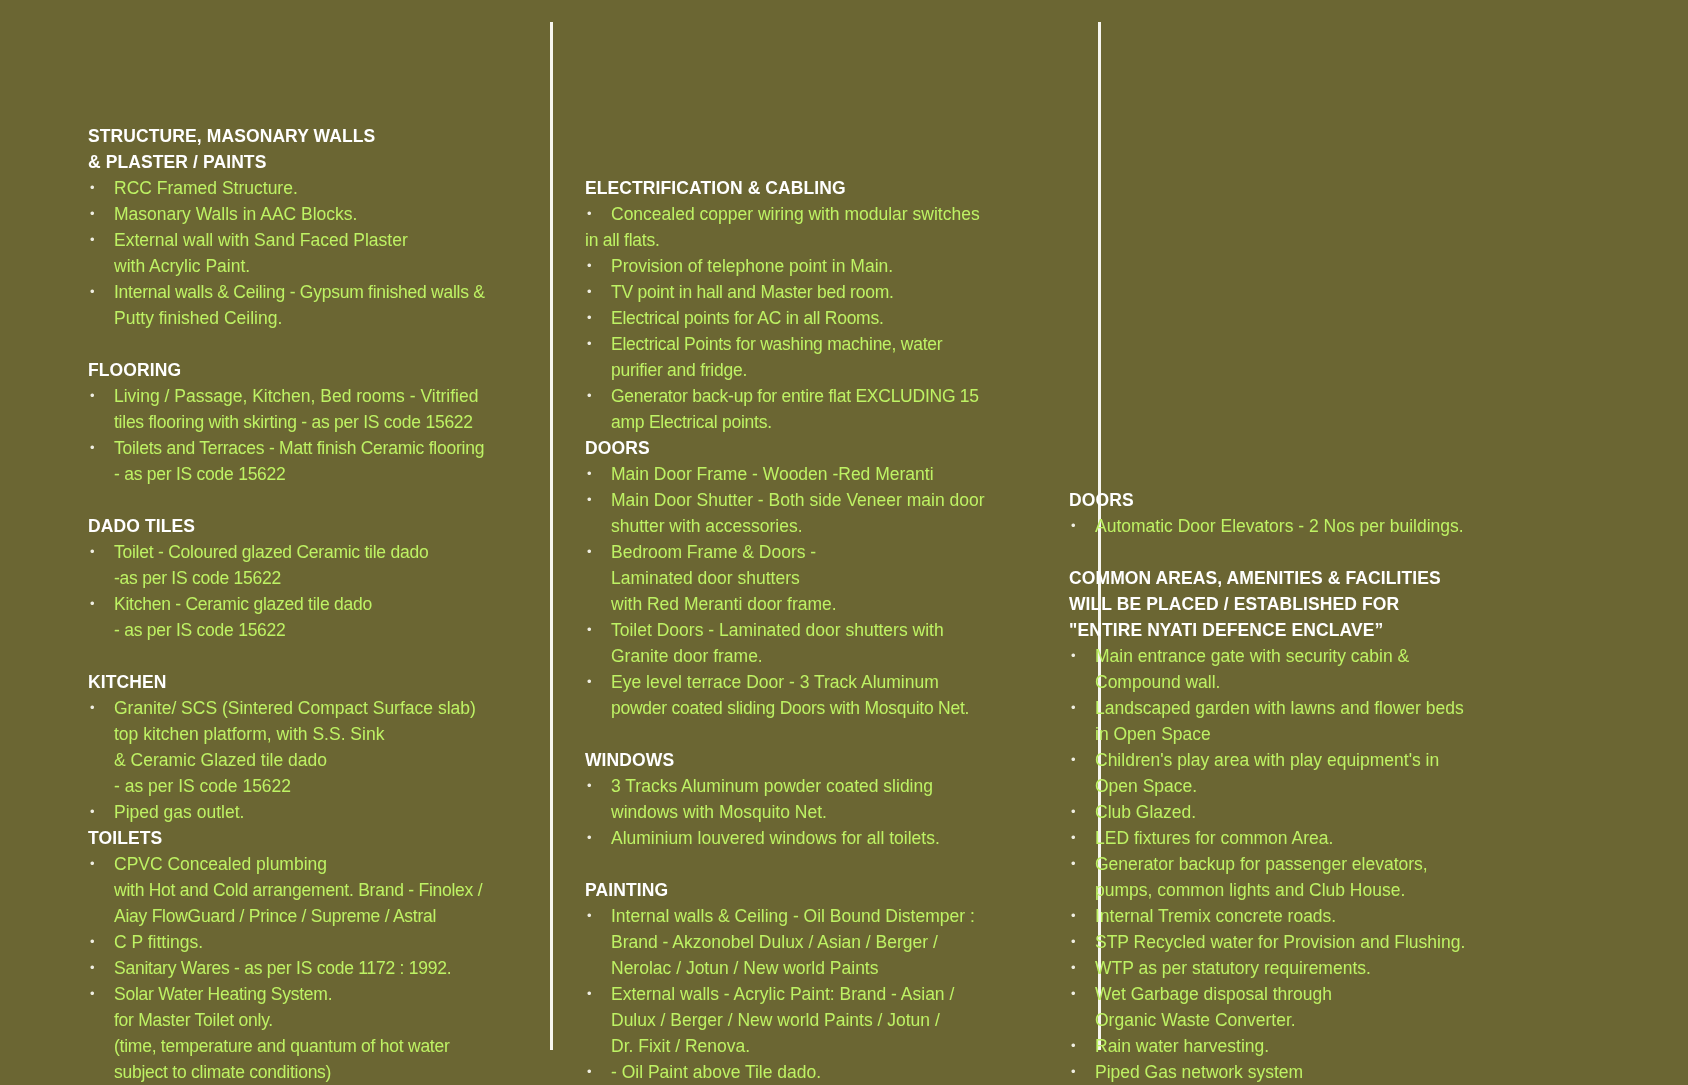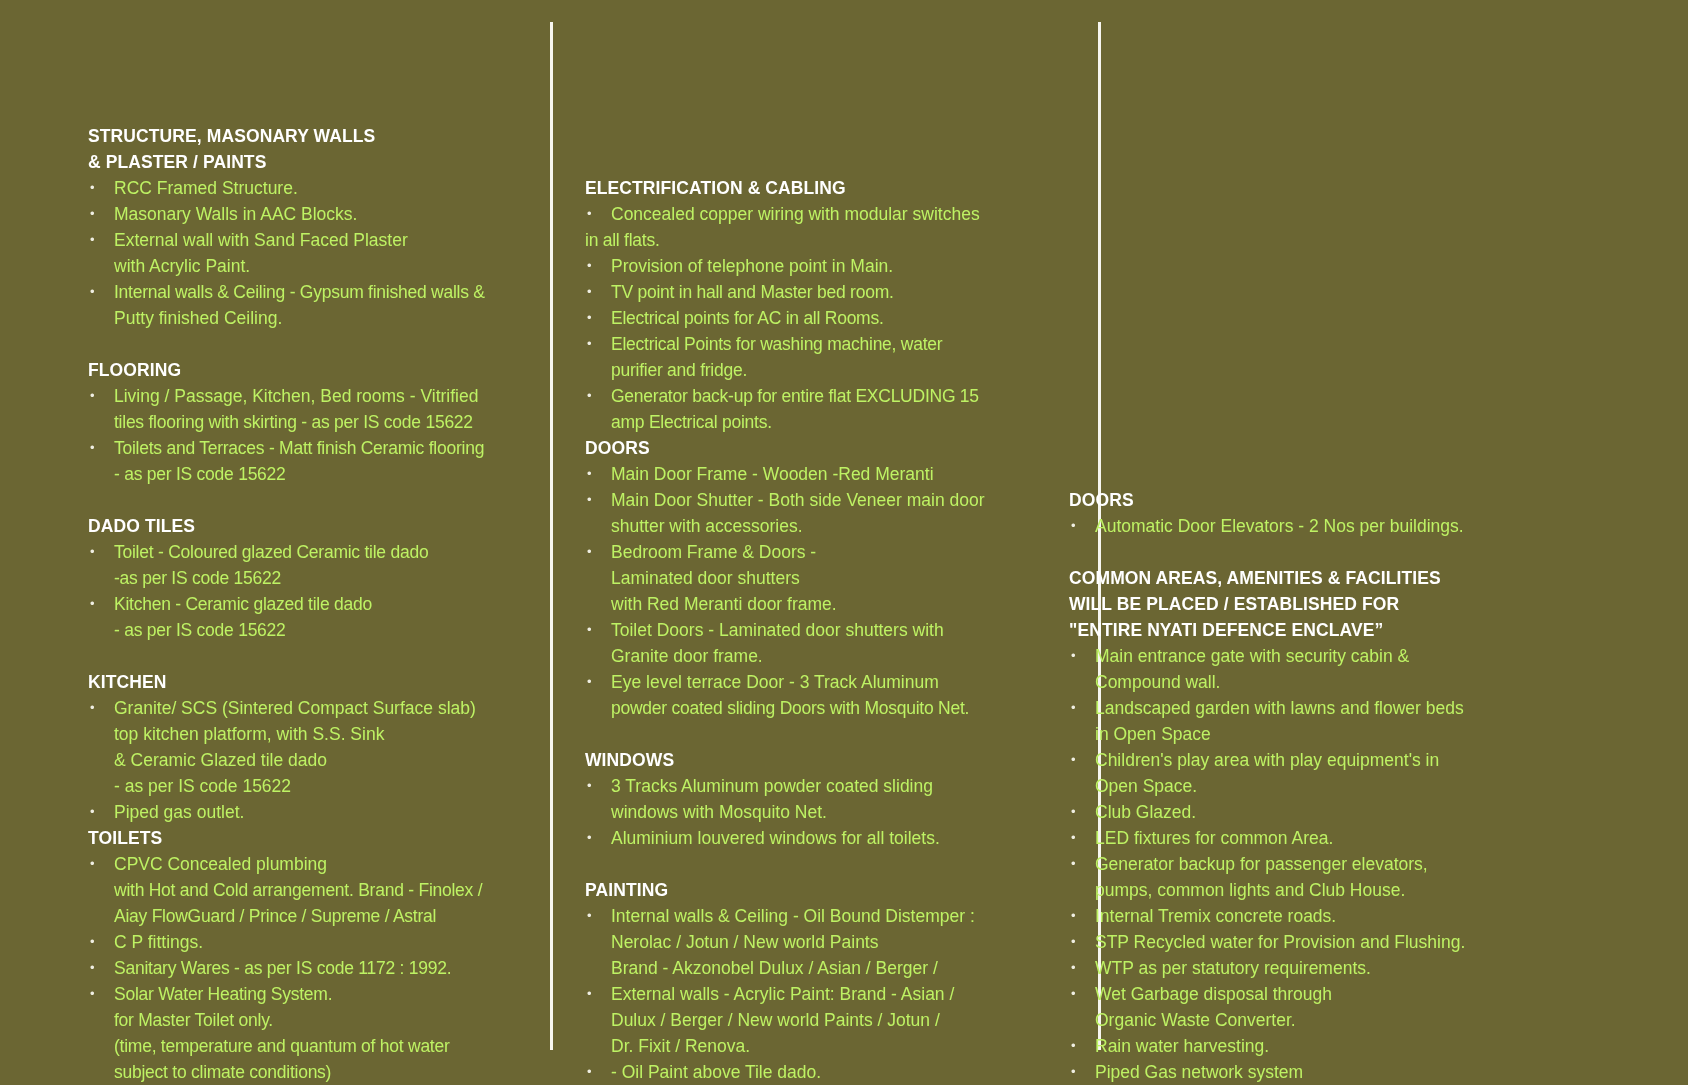--- a/index.html
+++ b/index.html
@@ -240,22 +240,22 @@
       <li>
           <span class="cont">Aluminium  louvered windows for all toilets.</span>
         </li>
     </ul>
 
     <div class="gap-lg"></div>
     <div class="heading">PAINTING</div>
     <ul class="list">
       <li>
         <span class="cont">Internal  walls &amp; Ceiling - Oil Bound Distemper :</span>
+        <span class="cont">Brand - Akzonobel Dulux / Asian / Berger /</span>
         <span class="cont">Nerolac / Jotun / New world Paints</span>
-        <span class="cont">Brand - Akzonobel Dulux / Asian / Berger /</span>
       </li>
       <li>
         <span class="cont">External walls - Acrylic Paint: Brand - Asian /</span>
         <span class="cont">Dulux / Berger / New world Paints / Jotun /</span>
         <span class="cont">Dr. Fixit / Renova.</span>
       </li>
       <li>
         <span class="cont">- Oil  Paint above Tile dado.</span>
       </li>
     </ul>

